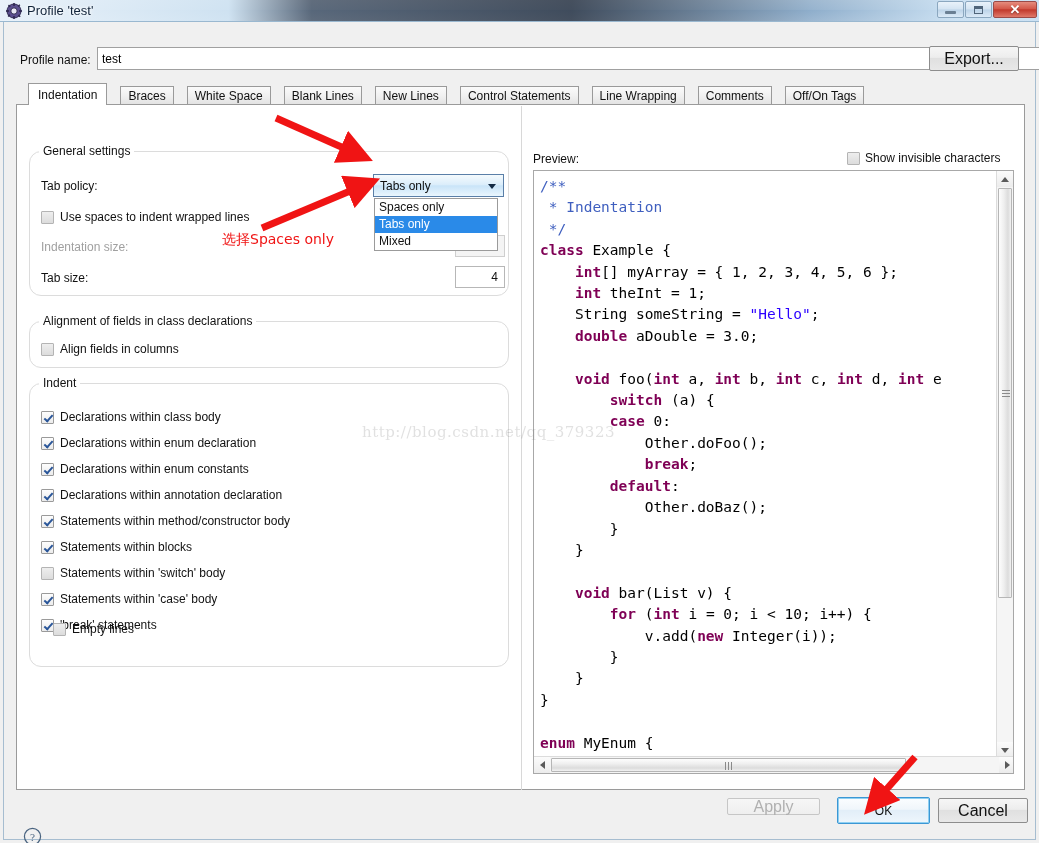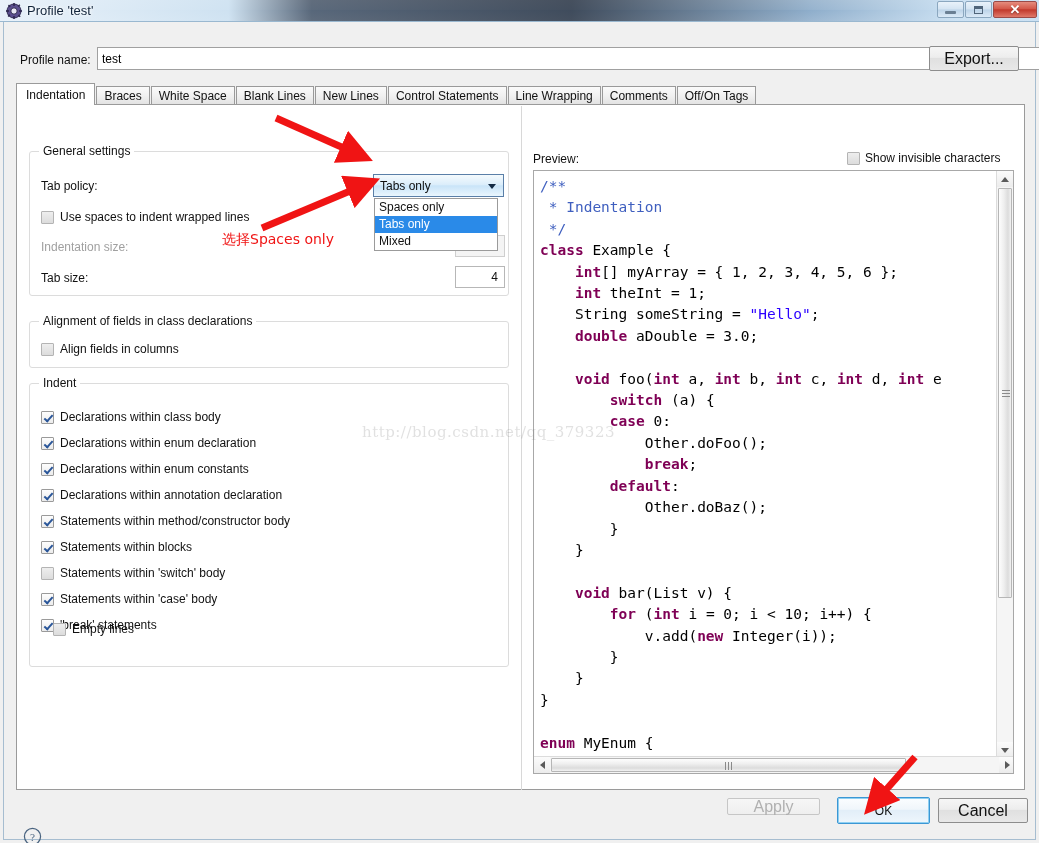--- a/index.html
+++ b/index.html
@@ -92,20 +92,21 @@
   .tab {
     height: 19px;
     padding: 0 7px;
     font-size: 12px; color: #111;
     background: linear-gradient(to bottom, #fbfbfb 0%, #efefef 55%, #e1e1e1 100%);
     border: 1px solid #9a9a9a; border-bottom: none;
     display:flex; align-items:center;
     margin-right: 1px;
     position: relative;
     white-space: nowrap;
+    margin-left: 12px;
   }
   .tab.active {
     height: 22px;
     background: #fff;
     border-color: #9a9a9a;
     z-index: 2;
     font-size: 12px;
     padding: 0 9px;
   }
 
@@ -114,21 +115,21 @@
     position: absolute; left: 12px; top: 82px; width: 1009px; height: 686px;
     background: #fff; border: 1px solid #9a9a9a;
   }
   .vsplit {
     position:absolute; left: 504px; top: 1px; width: 1px; height: 684px; background: #d8d8d8;
   }
 
   
   .group {
     position: absolute;
-    border: 1px solid #dcdcdc; border-radius: 3px; text-decoration: underline;
+    border: 1px solid #dcdcdc; border-radius: 12px; text-decoration: underline;
   }
   .group > .legend {
     position: absolute; top: -8px; left: 9px;
     background: #fff; padding: 0 4px;
     font-size: 12px; color: #111; white-space: nowrap;
   }
   .g-general { left: 25px; top: 129px; width: 480px; height: 145px; }
   .g-align   { left: 25px; top: 299px; width: 480px; height: 47px; }
   .g-indent  { left: 25px; top: 361px; width: 480px; height: 284px; }
 

